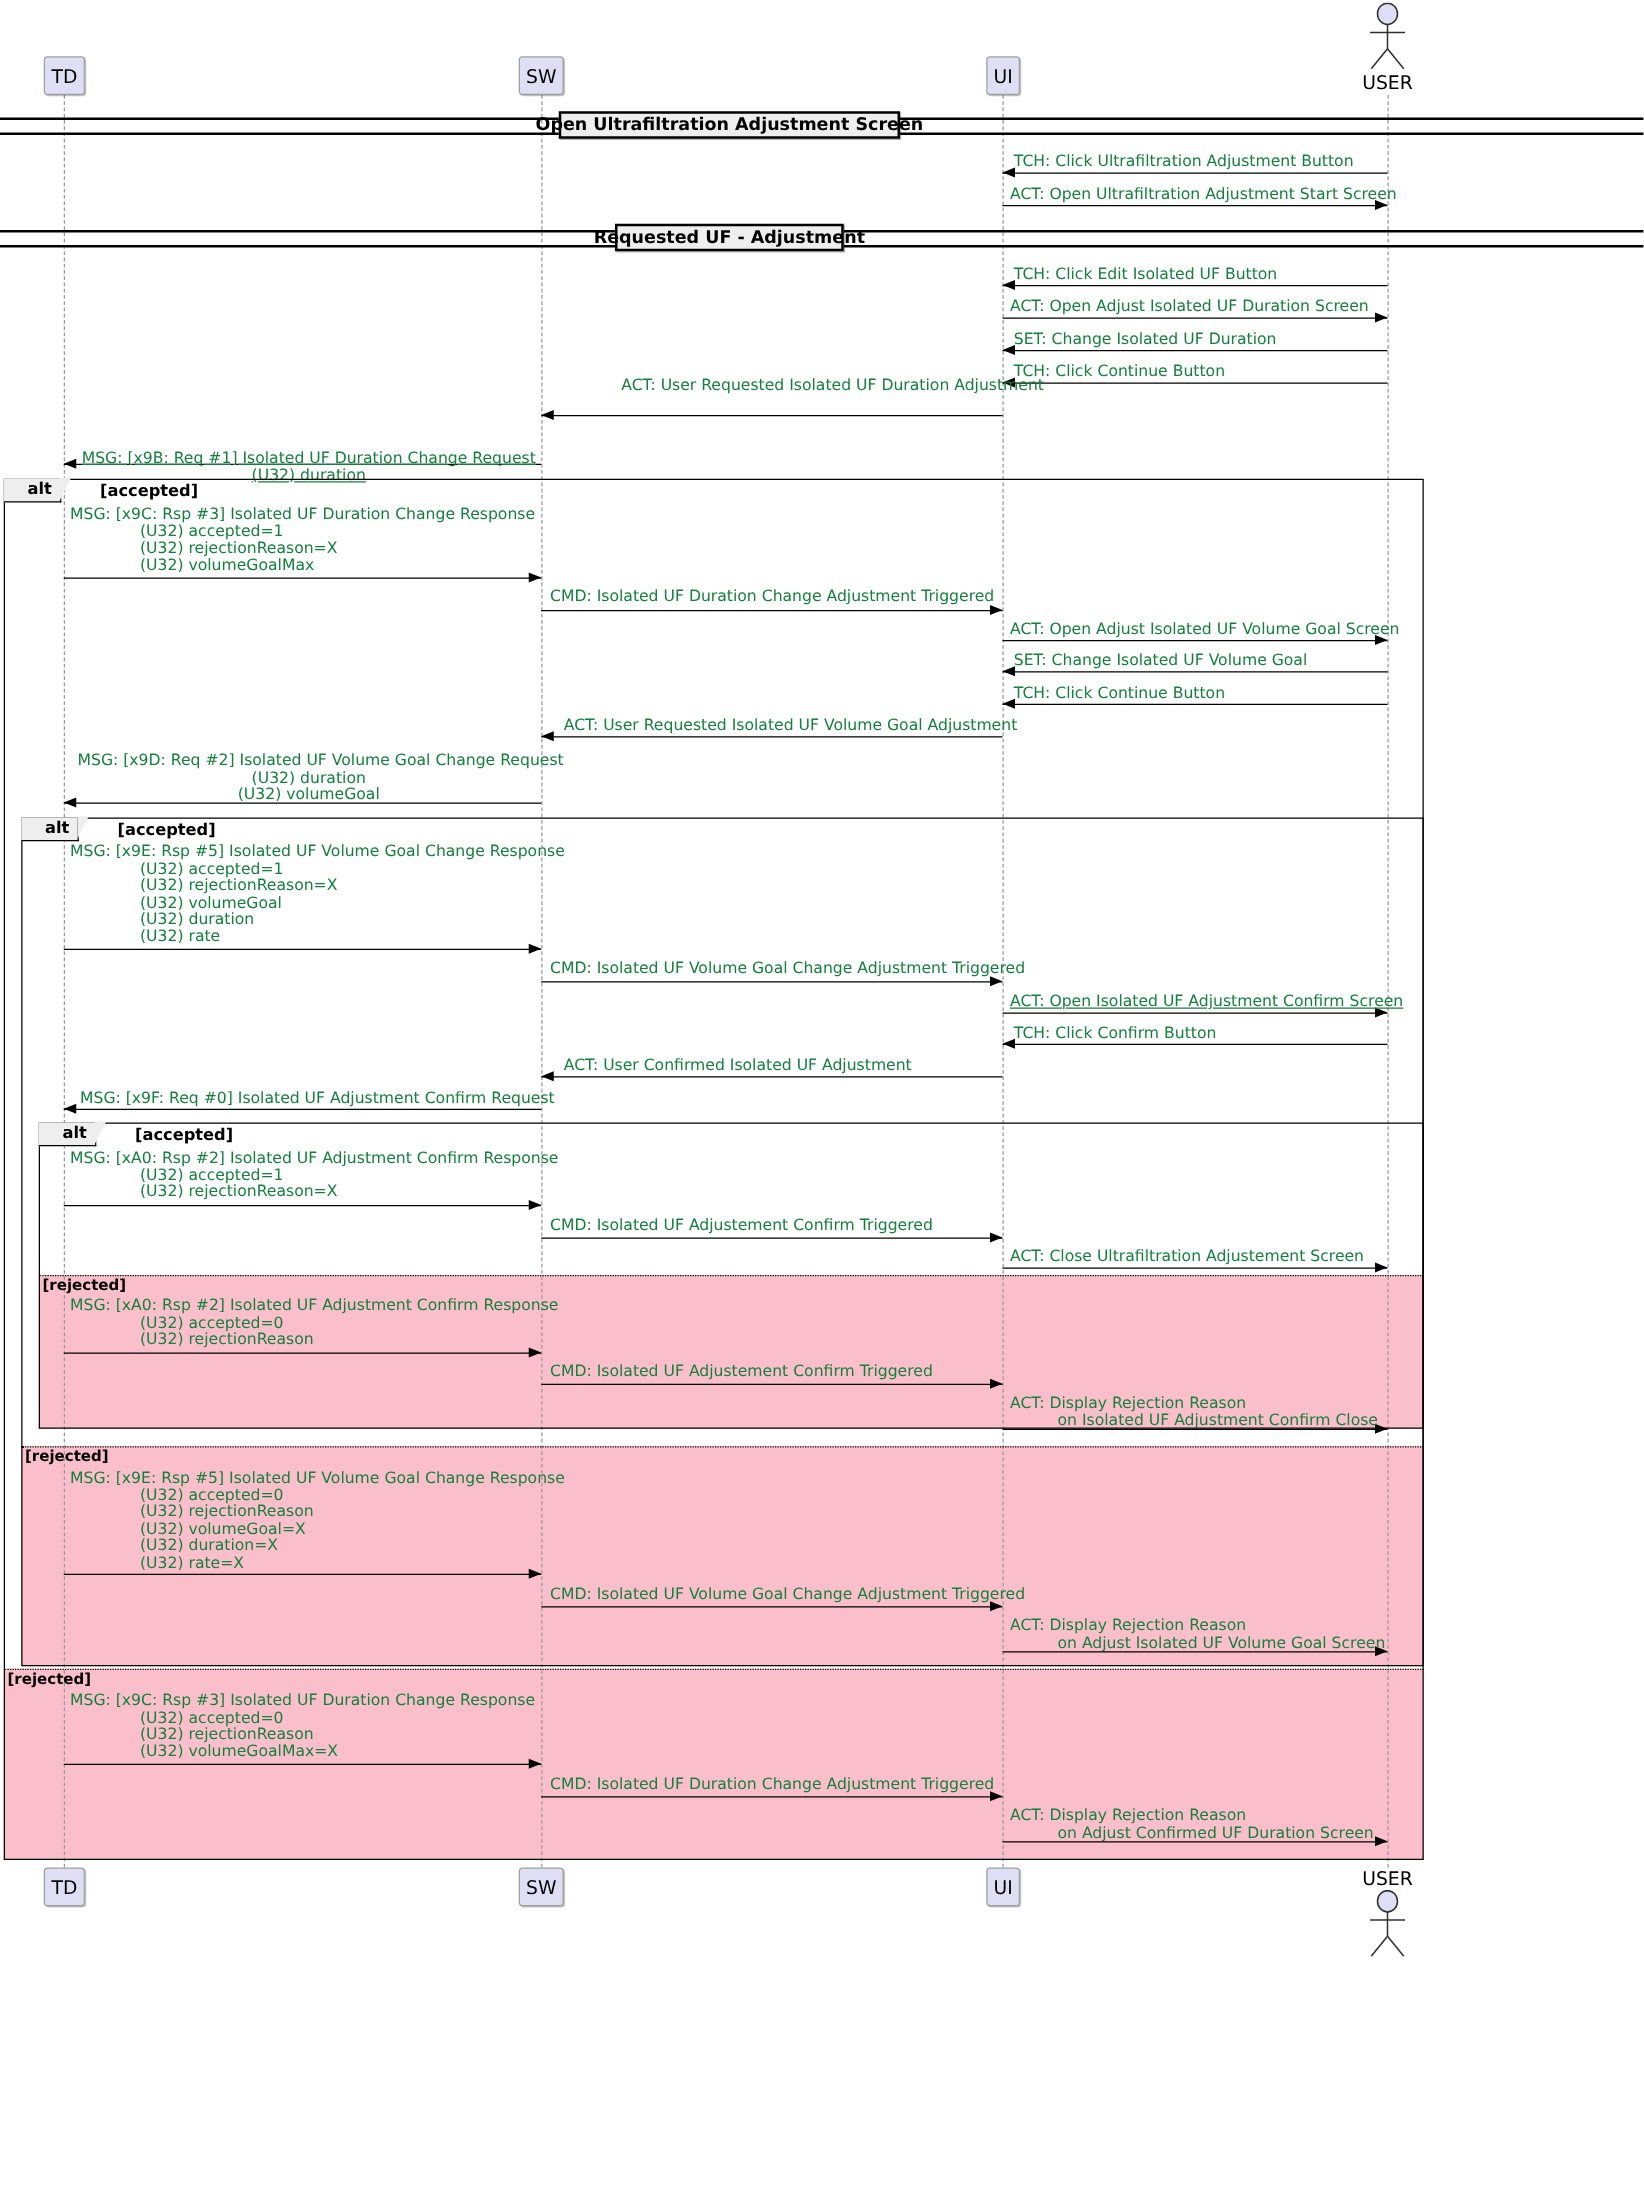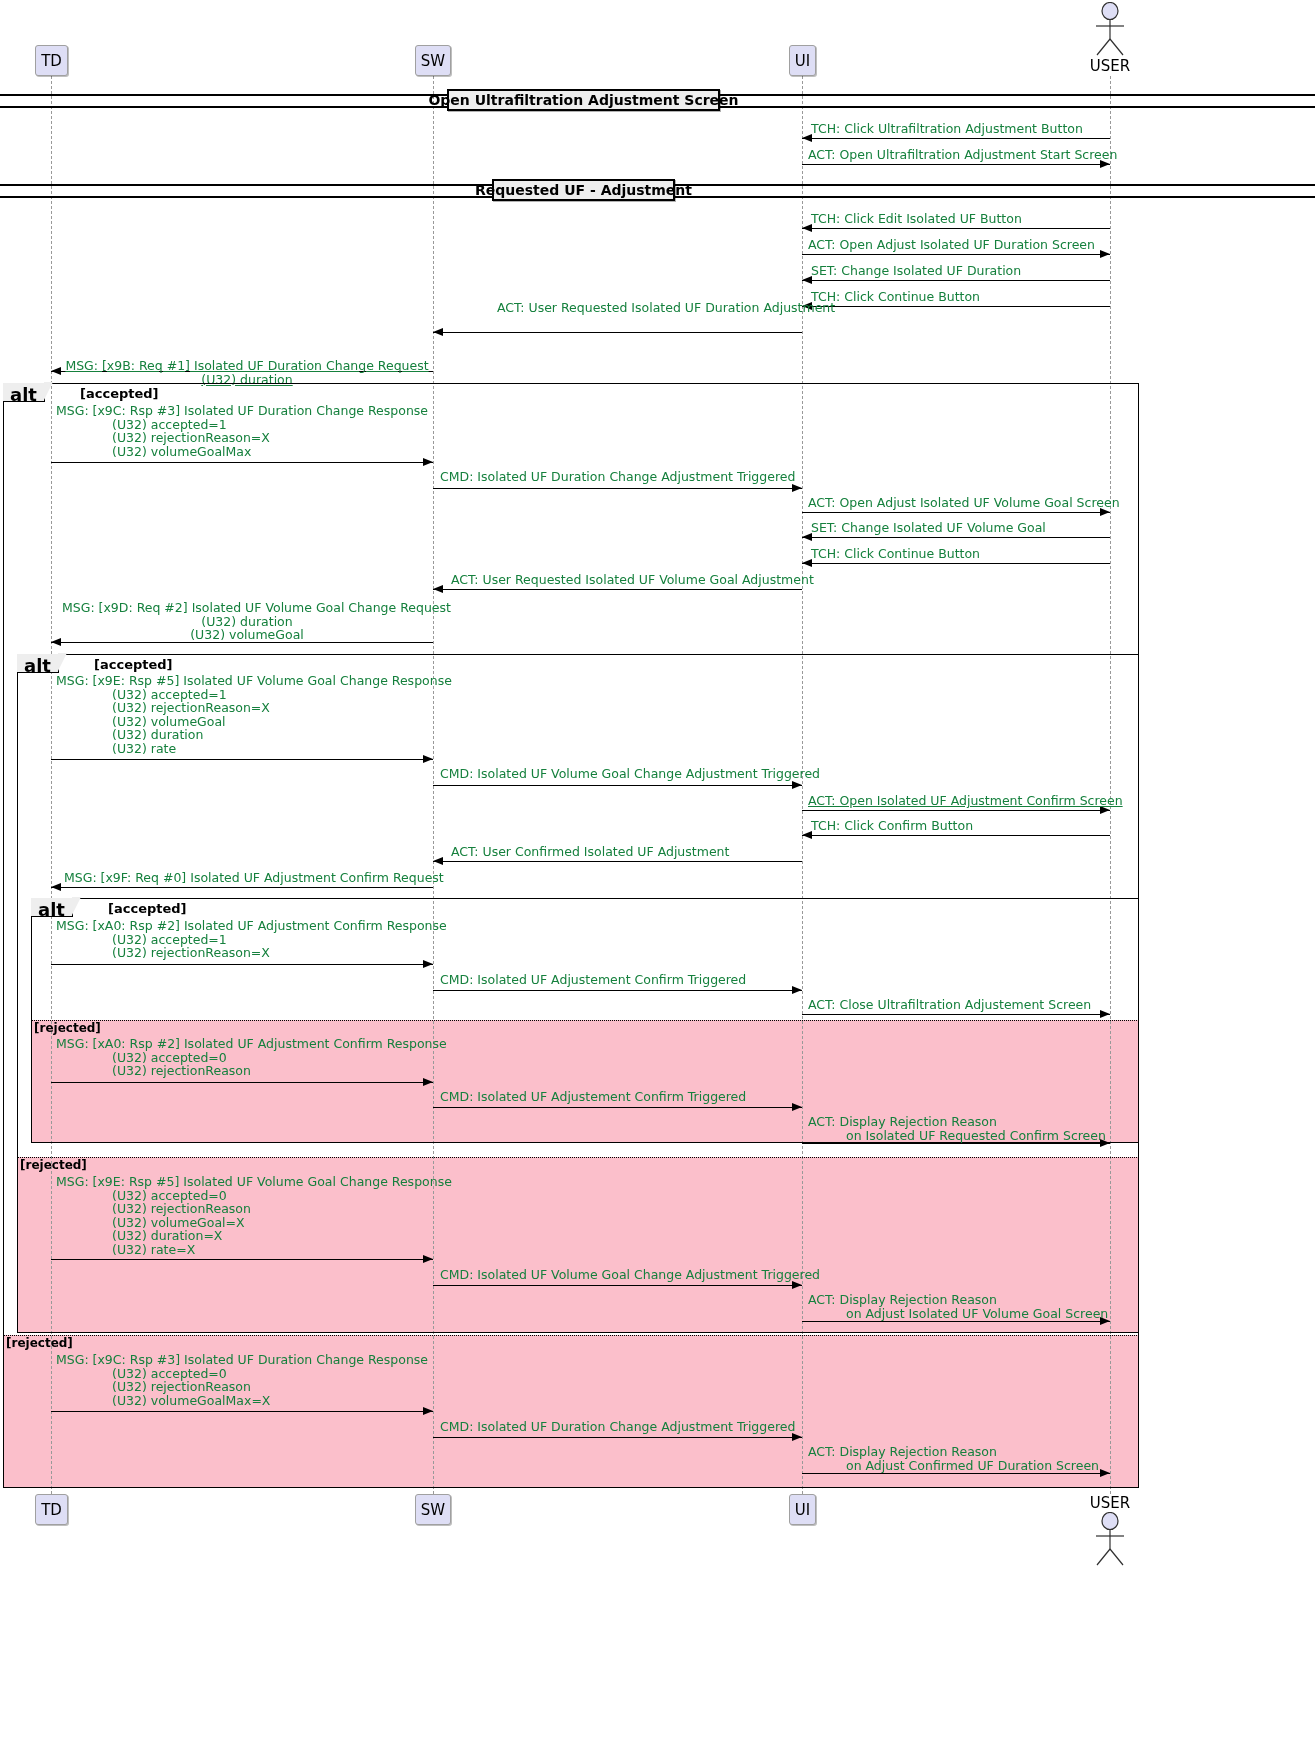--- a/index.html
+++ b/index.html
@@ -21,22 +21,22 @@
   .lifeline{position:absolute;border-left:1px dashed #999;width:0;}
 
   
   .actor{position:absolute;}
   .actor-label{position:absolute;font-size:15px;color:#000;text-align:center;}
 
   
   .grp{position:absolute;border:1.5px solid #000;box-sizing:border-box;background:transparent;}
   .grp-tab{
     position:absolute;background:#EEEEEE;border:1.5px solid #000;border-top:none;border-left:none;
-    font-size:18px;font-weight:bold;color:#000;
-    padding:1px 7px 2px 7px;box-sizing:border-box;
+    font-size:13px;font-weight:bold;color:#000;
+    padding:1px 7px 2px 19px;box-sizing:border-box;
     border-bottom-right-radius:0;
   }
   .grp-tab:after{
     content:"";position:absolute;right:-9px;top:-1.5px;width:0;height:0;
     border-left:9px solid #EEEEEE;border-bottom:18px solid transparent;
   }
   .grp-cond{position:absolute;font-size:13px;font-weight:bold;color:#000;white-space:nowrap;}
   .else-div{position:absolute;border-top:1.5px dotted #000;height:0;}
   .else-label{position:absolute;font-size:12px;font-weight:bold;color:#000;white-space:nowrap;}
 
@@ -228,21 +228,21 @@
   <div class="arrow-line" style="left:51px; top:1082px; width:382px;"></div>
   <div class="arrow-head right" style="left:423px; top:1077.5px;"></div>
   <div class="msg-label" style="left:56px; top:1037px;"><div>MSG: [xA0: Rsp #2] Isolated UF Adjustment Confirm Response</div><div style="padding-left: 56px;">(U32) accepted=0</div><div style="padding-left: 56px;">(U32) rejectionReason</div></div>
 
   <div class="arrow-line" style="left:433px; top:1107px; width:369px;"></div>
   <div class="arrow-head right" style="left:792px; top:1102.5px;"></div>
   <div class="msg-label" style="left:440px; top:1090px;">CMD: Isolated UF Adjustement Confirm Triggered</div>
 
   <div class="arrow-line" style="left:802px; top:1143px; width:308px;"></div>
   <div class="arrow-head right" style="left:1100px; top:1138.5px;"></div>
-  <div class="msg-label" style="left:808px; top:1115px;"><div>ACT: Display Rejection Reason</div><div style="padding-left: 38px;">on Isolated UF Requested Confirm Screen</div></div>
+  <div class="msg-label" style="left:808px; top:1115px;"><div>ACT: Display Rejection Reason</div><div style="padding-left: 38px;">on Isolated UF Adjustment Confirm Close</div></div>
 
   <div class="else-div" style="left:17px; top:1157px; width:1122px;"></div>
   <div class="else-label" style="left:20px; top:1158px;">[rejected]</div>
 
   <div class="arrow-line" style="left:51px; top:1259px; width:382px;"></div>
   <div class="arrow-head right" style="left:423px; top:1254.5px;"></div>
   <div class="msg-label" style="left:56px; top:1175px;"><div>MSG: [x9E: Rsp #5] Isolated UF Volume Goal Change Response</div><div style="padding-left: 56px;">(U32) accepted=0</div><div style="padding-left: 56px;">(U32) rejectionReason</div><div style="padding-left: 56px;">(U32) volumeGoal=X</div><div style="padding-left: 56px;">(U32) duration=X</div><div style="padding-left: 56px;">(U32) rate=X</div></div>
 
   <div class="arrow-line" style="left:433px; top:1285px; width:369px;"></div>
   <div class="arrow-head right" style="left:792px; top:1280.5px;"></div>

